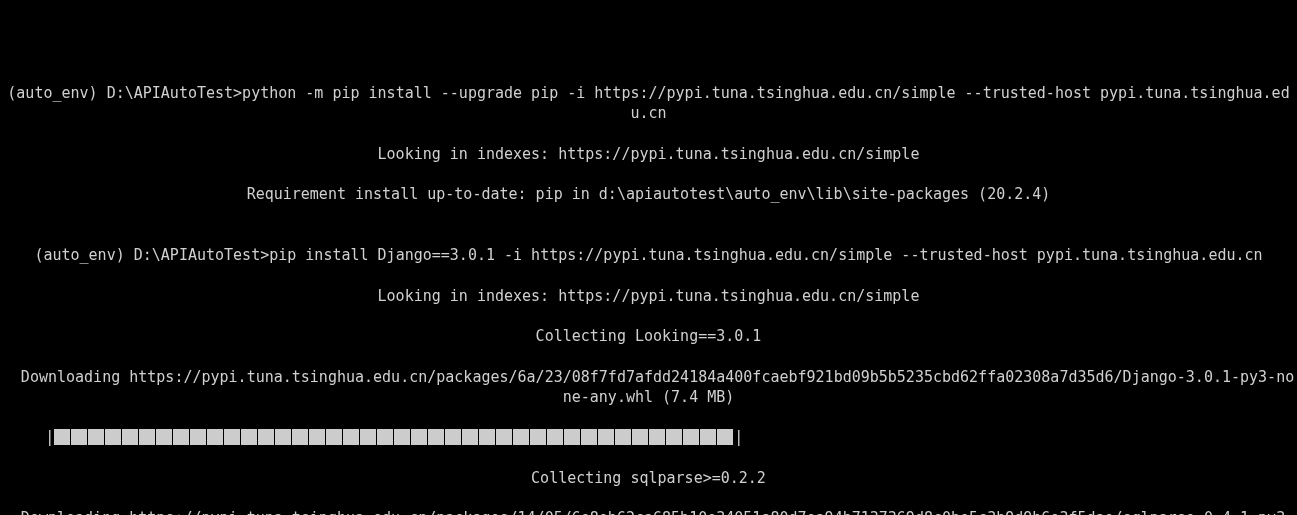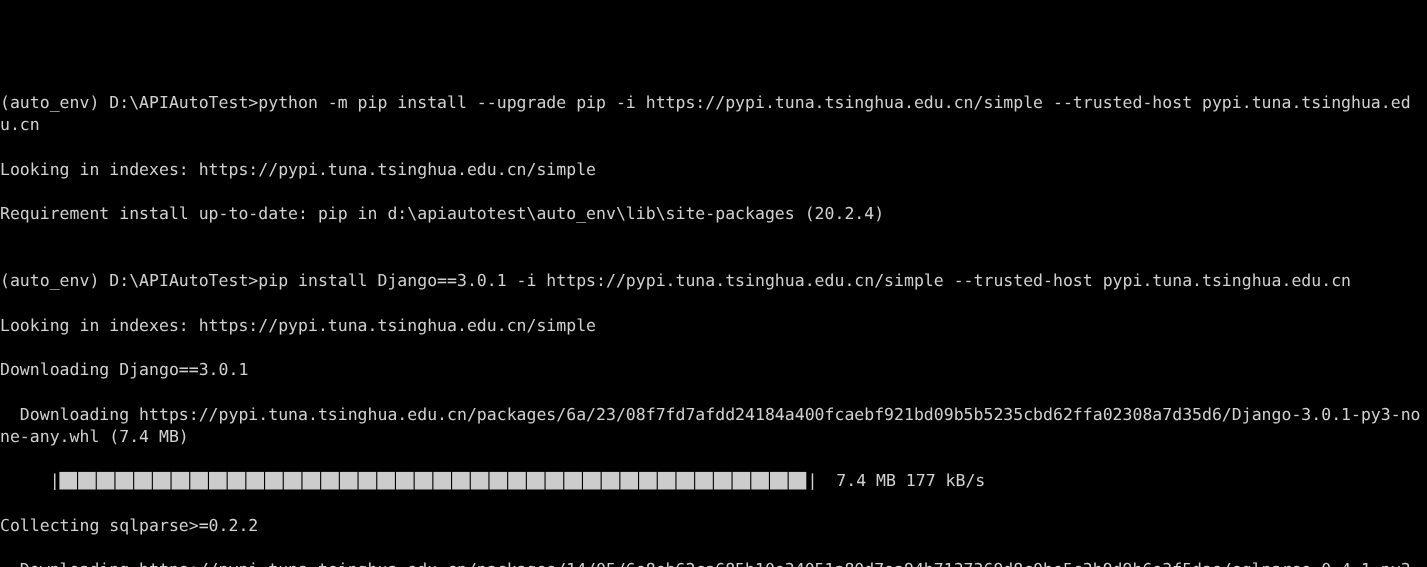--- a/index.html
+++ b/index.html
@@ -13,20 +13,21 @@
       font-family: "NSimSun", "SimSun", "Consolas", monospace;
       font-size: 15px;
       line-height: 1.35;
       padding: 2px 0;
       white-space: pre-wrap;
       word-break: break-all;
       width: 1297px;
     }
     .line {
       display: block;
+      text-align: center;
     }
     .progress-line {
       display: flex;
       align-items: center;
     }
     .progress-indent {
       white-space: pre;
     }
     .progress-bar {
       display: inline-flex;
@@ -47,27 +48,26 @@
 <body>
 
 
 
 <span class="line">(auto_env) D:\APIAutoTest&gt;python -m pip install --upgrade pip -i https://pypi.tuna.tsinghua.edu.cn/simple --trusted-host pypi.tuna.tsinghua.edu.cn</span>
 <span class="line">Looking in indexes: https://pypi.tuna.tsinghua.edu.cn/simple</span>
 <span class="line">Requirement install up-to-date: pip in d:\apiautotest\auto_env\lib\site-packages (20.2.4)</span>
 <span class="line"></span>
 <span class="line">(auto_env) D:\APIAutoTest&gt;pip install Django==3.0.1 -i https://pypi.tuna.tsinghua.edu.cn/simple --trusted-host pypi.tuna.tsinghua.edu.cn</span>
 <span class="line">Looking in indexes: https://pypi.tuna.tsinghua.edu.cn/simple</span>
-<span class="line">Downloading Django==3.0.1</span>
+<span class="line">Collecting Looking==3.0.1</span>
 <span class="line">  Downloading https://pypi.tuna.tsinghua.edu.cn/packages/6a/23/08f7fd7afdd24184a400fcaebf921bd09b5b5235cbd62ffa02308a7d35d6/Django-3.0.1-py3-none-any.whl (7.4 MB)</span>
 <div class="progress-line">
   <span class="progress-indent">     |</span>
   <span class="progress-bar" id="pb1"><span class="progress-block"></span><span class="progress-block"></span><span class="progress-block"></span><span class="progress-block"></span><span class="progress-block"></span><span class="progress-block"></span><span class="progress-block"></span><span class="progress-block"></span><span class="progress-block"></span><span class="progress-block"></span><span class="progress-block"></span><span class="progress-block"></span><span class="progress-block"></span><span class="progress-block"></span><span class="progress-block"></span><span class="progress-block"></span><span class="progress-block"></span><span class="progress-block"></span><span class="progress-block"></span><span class="progress-block"></span><span class="progress-block"></span><span class="progress-block"></span><span class="progress-block"></span><span class="progress-block"></span><span class="progress-block"></span><span class="progress-block"></span><span class="progress-block"></span><span class="progress-block"></span><span class="progress-block"></span><span class="progress-block"></span><span class="progress-block"></span><span class="progress-block"></span><span class="progress-block"></span><span class="progress-block"></span><span class="progress-block"></span><span class="progress-block"></span><span class="progress-block"></span><span class="progress-block"></span><span class="progress-block"></span><span class="progress-block"></span></span>
   <span>|</span>
-  <span class="progress-text"> 7.4 MB 177 kB/s</span>
 </div>
 <span class="line">Collecting sqlparse&gt;=0.2.2</span>
 <span class="line">  Downloading https://pypi.tuna.tsinghua.edu.cn/packages/14/05/6e8eb62ca685b10e34051a80d7ea94b7137369d8c0be5c3b9d9b6e3f5dae/sqlparse-0.4.1-py3-none-any.whl (42 kB)</span>
 
 
 
 
 
 
 

